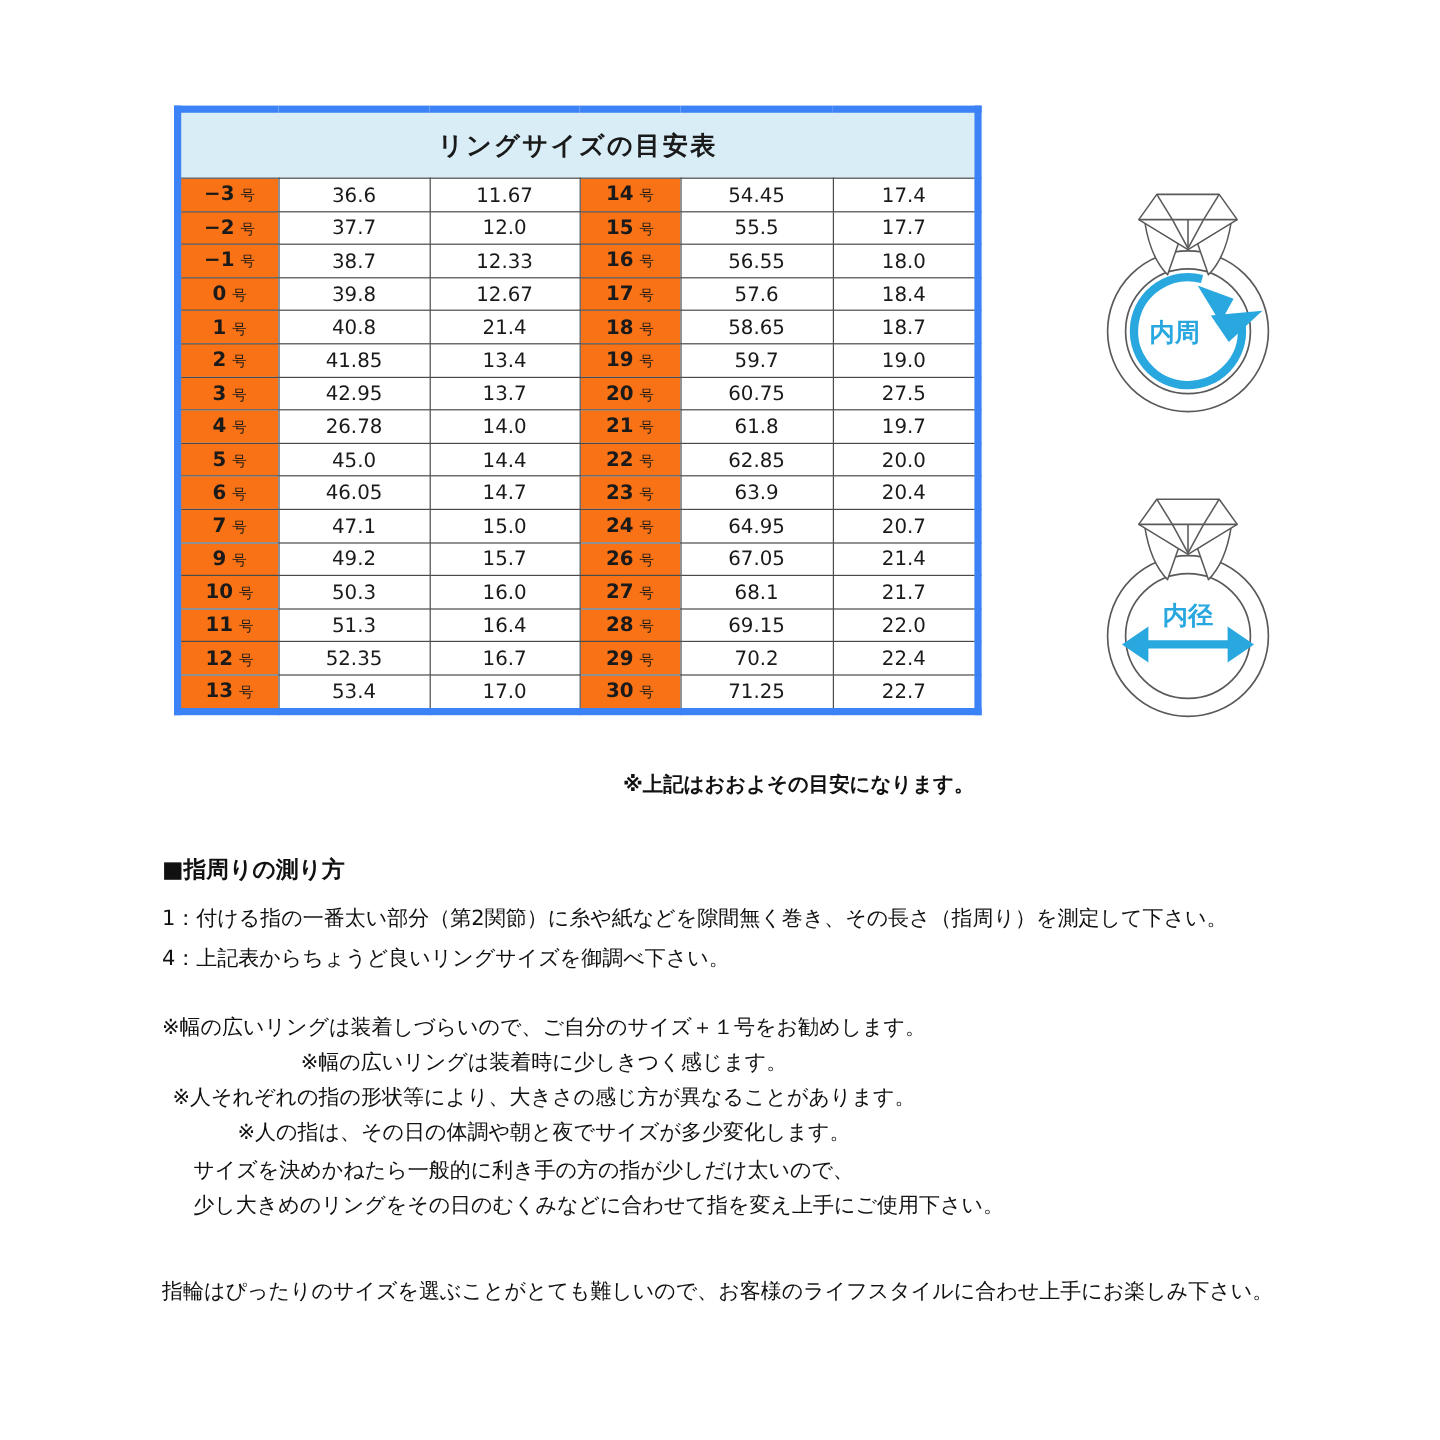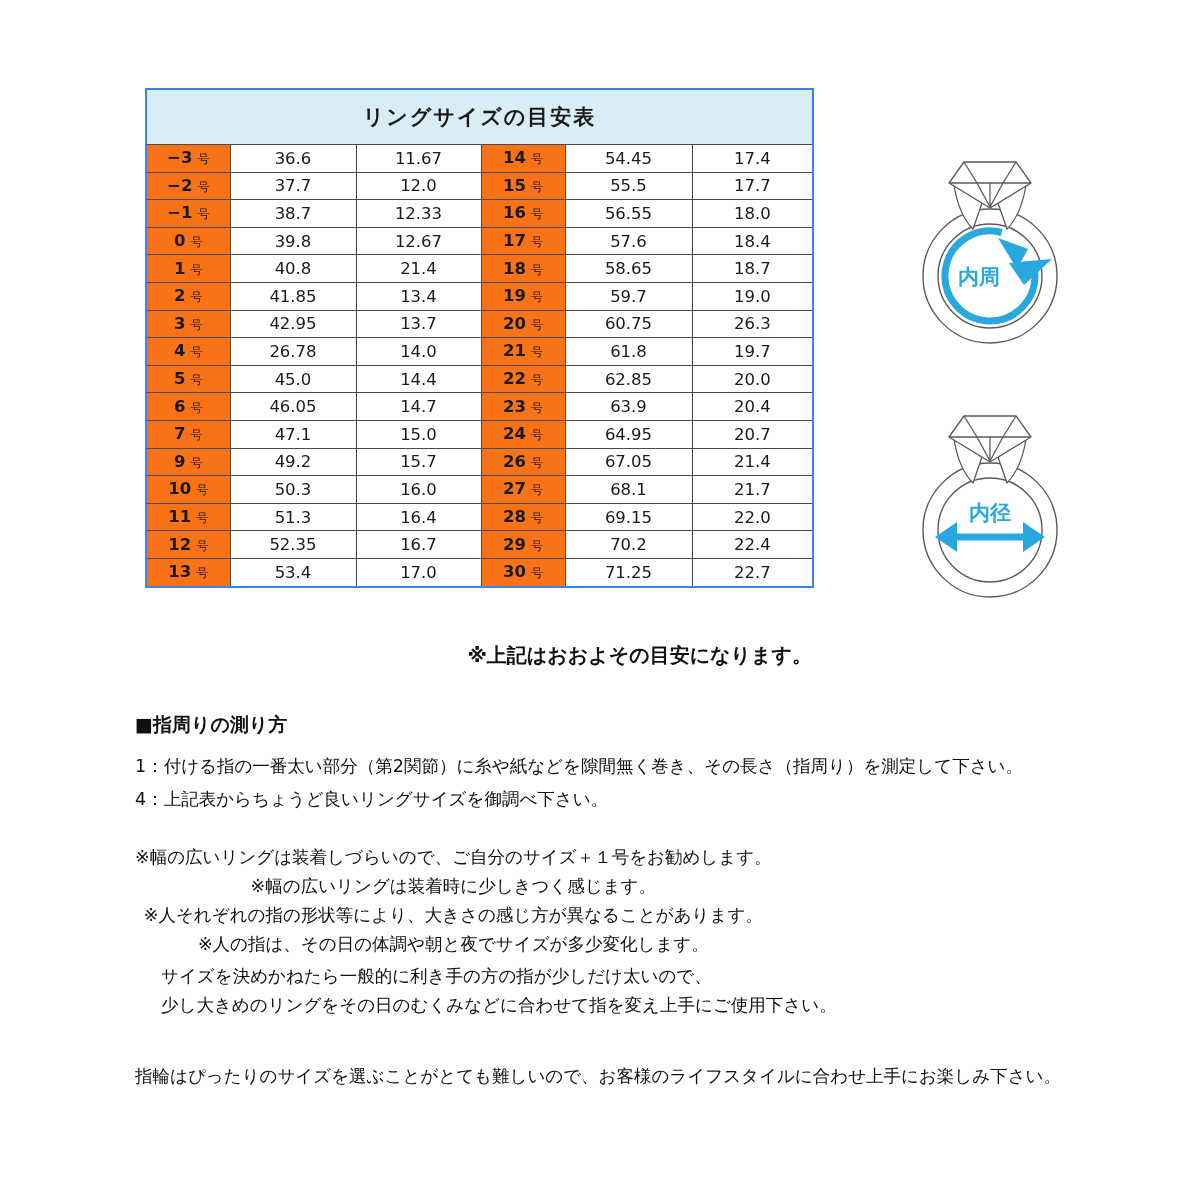--- a/index.html
+++ b/index.html
@@ -6,41 +6,41 @@
   #page {
     position:relative; width:1200px; height:1200px; background:#ffffff;
     font-family:"DejaVu Sans","Liberation Sans",sans-serif; color:#1a1a1a;
     overflow:hidden;
   }
 
   
   #size-table {
     position:absolute; left:145px; top:88px; width:667px;
     border-collapse:collapse; table-layout:fixed;
-    border:2px solid #3b82f6;
+    border:6px solid #3b82f6;
   }
   #size-table td, #size-table th {
     border:1.5px solid #4a4a4a; text-align:center; vertical-align:middle; padding:0;
     overflow:hidden; white-space:nowrap;
   }
   #size-table .title-row td {
     height:54px; background:#d9edf7; font-size:21px; font-weight:bold; letter-spacing:2px;
   }
   #size-table .head-row th {
     height:27px; background:#abd5ea; font-size:16px; font-weight:bold;
   }
   #size-table tbody td { height:26.6px; font-size:16.5px; }
   #size-table .c-size { background:#f97316; }
   #size-table .c-num  { background:#ffffff; }
   #size-table .sz  { font-weight:bold; }
   #size-table .gou { font-size:12px; font-weight:normal; margin-left:5px; }
 
   #table-footnote {
     position:absolute; left:145px; top:642px; width:667px;
-    text-align:right; font-size:20px; font-weight:600;
+    text-align:right; font-size:17px; font-weight:600;
   }
 
   
   .ring-svg { position:absolute; width:178px; height:208px; }
   #ring-circ { left:901px; top:150px; }
   #ring-diam { left:901px; top:404px; }
   .ring-label { font-size:21px; font-weight:bold; fill:#29a7df;
                 font-family:"DejaVu Sans","Liberation Sans",sans-serif; }
 
   
@@ -124,21 +124,21 @@
           <td class="c-size"><span class="sz">19</span><span class="gou">号</span></td>
           <td class="c-num">59.7</td>
           <td class="c-num">19.0</td>
         </tr>
         <tr>
           <td class="c-size"><span class="sz">3</span><span class="gou">号</span></td>
           <td class="c-num">42.95</td>
           <td class="c-num">13.7</td>
           <td class="c-size"><span class="sz">20</span><span class="gou">号</span></td>
           <td class="c-num">60.75</td>
-          <td class="c-num">26.3</td>
+          <td class="c-num">27.5</td>
         </tr>
         <tr>
           <td class="c-size"><span class="sz">4</span><span class="gou">号</span></td>
           <td class="c-num">26.78</td>
           <td class="c-num">14.0</td>
           <td class="c-size"><span class="sz">21</span><span class="gou">号</span></td>
           <td class="c-num">61.8</td>
           <td class="c-num">19.7</td>
         </tr>
         <tr>

